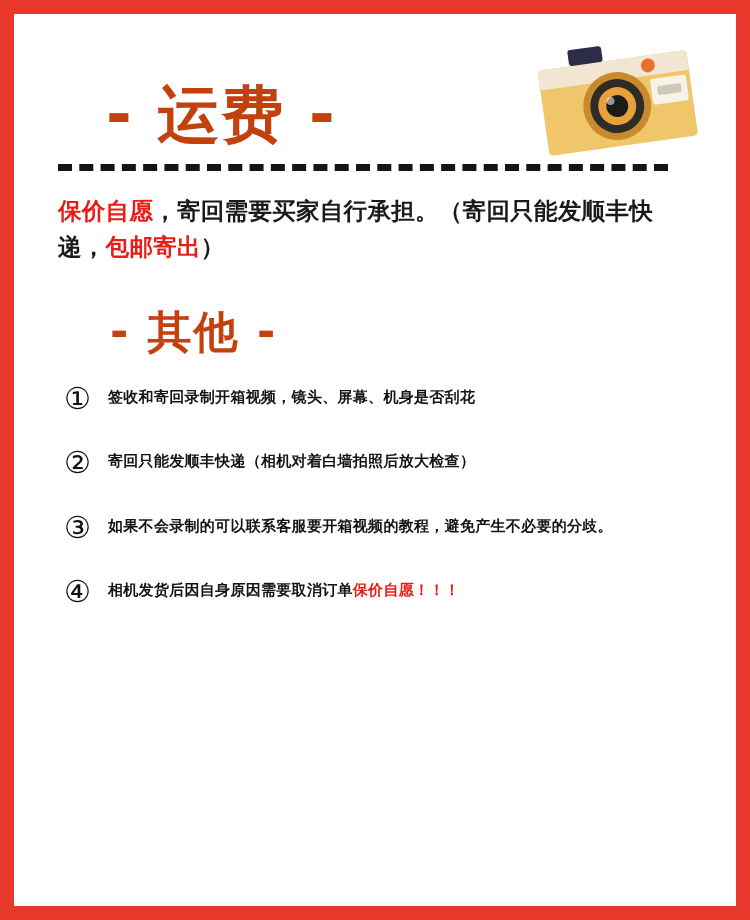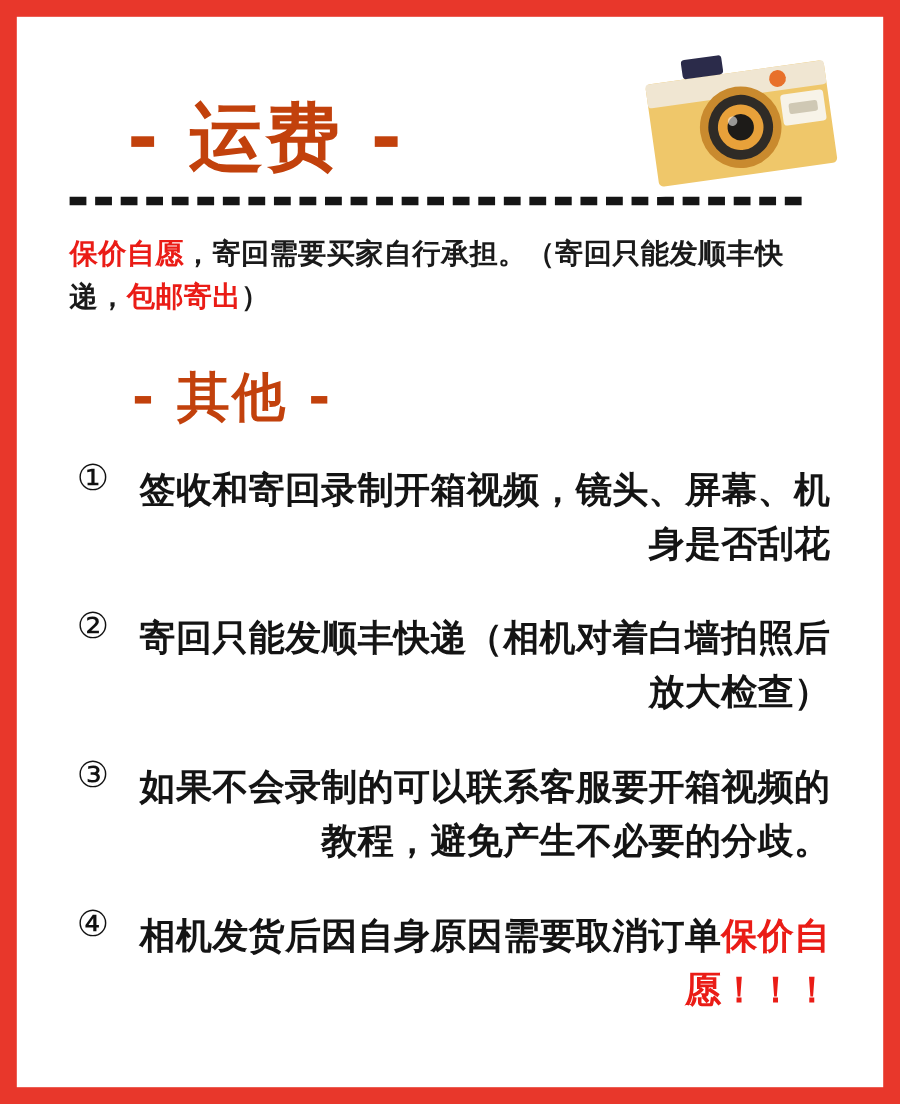--- a/index.html
+++ b/index.html
@@ -90,27 +90,26 @@
     width: 44px;
     font-family: "DejaVu Sans", sans-serif;
     font-size: 30px;
     line-height: 1.15;
     color: #111111;
     text-align: left;
     padding-left: 6px;
   }
   .item-text {
     flex: 1 1 auto;
-    font-size: 30px;
+    font-size: 15px;
     font-weight: bold;
     line-height: 1.5;
     color: #141414;
     letter-spacing: 0.3px;
     padding-top: 4px;
-    text-align: right;
   }
   .item:last-child {
     margin-bottom: 0;
   }
 </style>
 </head>
 <body>
 
 <div class="page">
   <div class="card">

